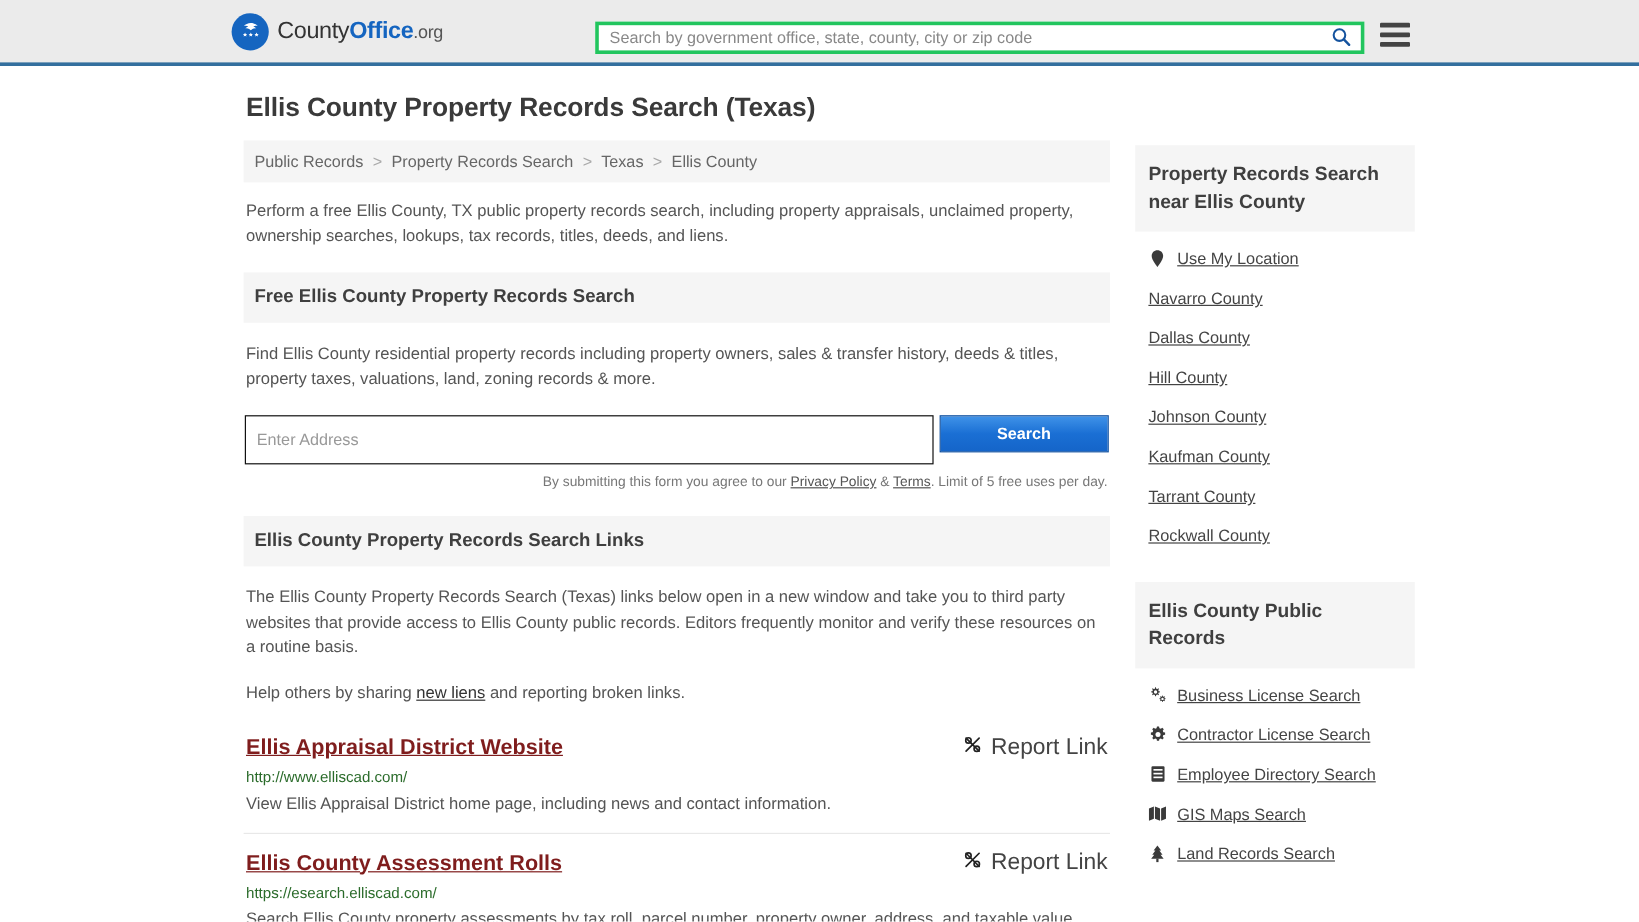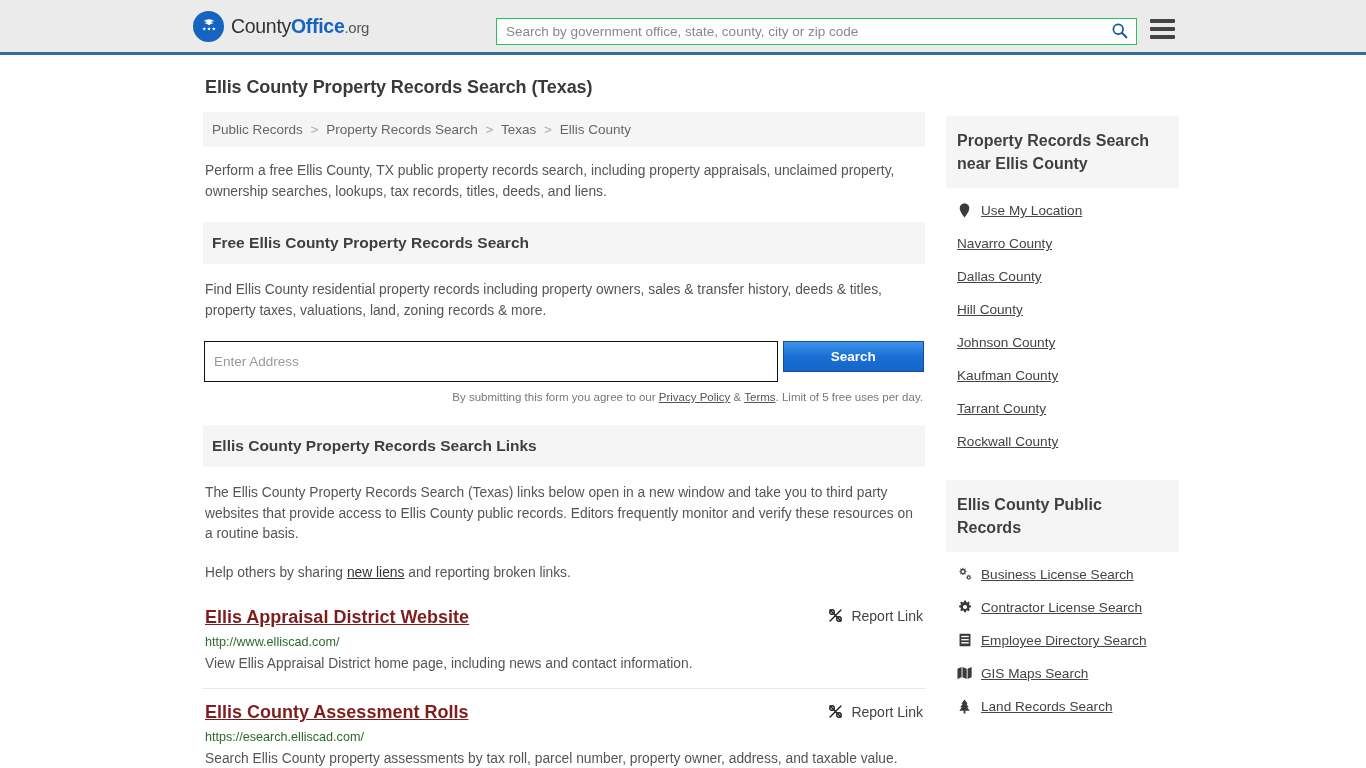--- a/index.html
+++ b/index.html
@@ -45,21 +45,21 @@
   .logo-text .a { font-weight: normal; }
   .logo-text .org { font-size: 15px; color: #555; }
 
   .search-wrap {
     position: absolute;
     left: 496px;
     top: 18px;
     width: 641px;
     height: 27px;
     background: #fff;
-    border: 1px solid #22c55e;
+    border: 3px solid #22c55e;
     display: flex;
     align-items: center;
   }
   .search-input {
     flex: 1;
     border: none;
     outline: none;
     font-family: "Liberation Sans", sans-serif;
     font-size: 13.5px;
     color: #444;
@@ -100,21 +100,21 @@
     position: relative;
   }
   .main-col { width: 722px; flex: none; }
   .side-col {
     width: 233px; flex: none;
     margin-left: 21px;
     padding-top: 4px;
   }
 
   h1.page-title {
-    font-size: 18px;
+    font-size: 22px;
     color: #3a3a3a;
     font-weight: bold;
     margin: 22px 0 14px 2px;
     letter-spacing: -0.1px;
   }
 
   
   .breadcrumb {
     background: #f5f5f5;
     padding: 10px 9px;
@@ -197,22 +197,23 @@
   }
   .entry-title {
     font-size: 18px;
     font-weight: bold;
     color: #7f1d1d;
     text-decoration: underline;
     cursor: pointer;
   }
   .report-link {
     display: flex;
+    align-items: center;
     gap: 8px;
-    font-size: 14px;
+    font-size: 19px;
     color: #444;
     cursor: pointer;
     white-space: nowrap;
   }
   .entry-url {
     font-size: 12.6px;
     color: #2a6b2a;
     margin-top: 7px;
   }
   .entry-desc {

